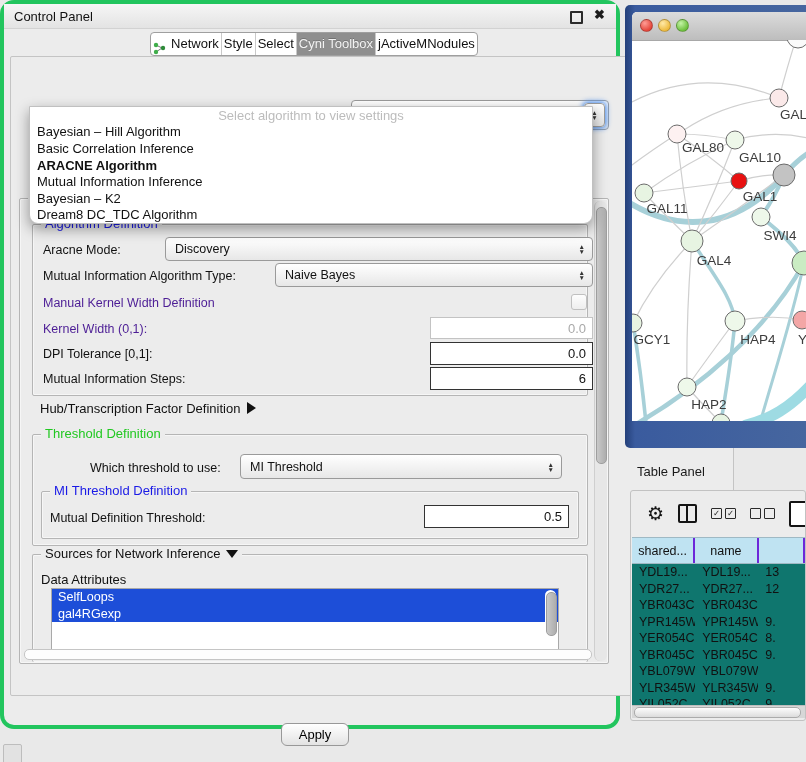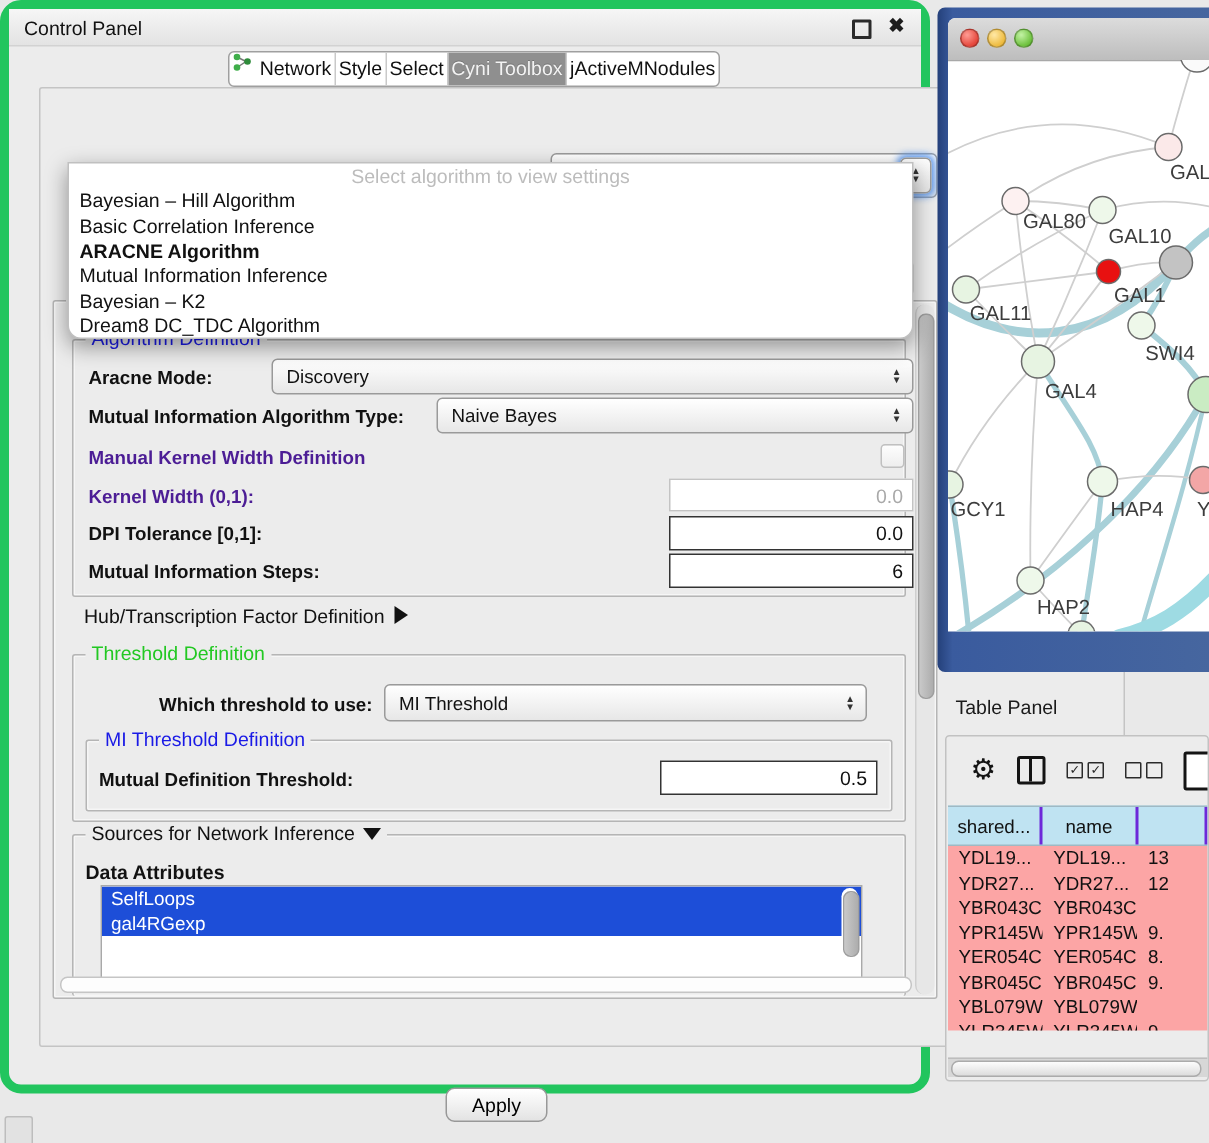--- a/index.html
+++ b/index.html
@@ -2,38 +2,38 @@
 <html><head>
 <meta charset="utf-8">
 <style>
   html,body{margin:0;padding:0}
   body{width:806px;height:762px;background:#e9e9e9;overflow:hidden;position:relative;
        font-family:"Liberation Sans",sans-serif;-webkit-font-smoothing:antialiased;color:#111}
   .abs{position:absolute}
 
   
   #control-panel{left:0;top:8;width:620px;height:729px;background:#ececec;
-    border:6px solid #22c55e;border-radius:14px;box-sizing:border-box}
+    border:4px solid #22c55e;border-radius:14px;box-sizing:border-box}
   #cp-titlebar{position:absolute;left:0;top:0;right:0;height:24px;
     background:linear-gradient(#f6f6f6,#e3e3e3);border-bottom:1px solid #d2d2d2;
     display:flex;align-items:center;padding-left:10px;font-size:13px}
   #cp-float{position:absolute;right:33px;top:7px;width:9px;height:9px;border:2px solid #2a2a2a;border-radius:1px}
   #cp-close{position:absolute;right:11px;top:3px;font-size:13px;font-weight:bold;color:#1c1c1c}
 
   
   .seg{display:inline-flex;border:1px solid #9f9f9f;border-radius:4px;overflow:hidden;
     background:#fff;height:22px;font-size:13px}
   .seg .it{padding:0 2px;line-height:22px;color:#101010;border-right:1px solid #c9c9c9;
-    display:flex;align-items:flex-start;gap:5px;white-space:nowrap}
+    display:flex;align-items:flex-end;gap:5px;white-space:nowrap}
   .seg .it:last-child{border-right:none}
   .seg .it.sel{background:#8f8f8f;color:#f3f3f3;text-shadow:0 -1px 0 rgba(0,0,0,.2)}
   #top-tabs{left:0;top:28px;width:620px;text-align:center}
   #bottom-tabs{left:0;top:698px;width:620px;text-align:center}
 
-  #content-box{left:20px;top:52px;width:724px;height:640px;border:1px solid #c4c4c4;
+  #content-box{left:6px;top:52px;width:724px;height:640px;border:1px solid #c4c4c4;
     border-radius:2px;background:#ececec;box-sizing:border-box}
 
   
   .combo{position:absolute;background:linear-gradient(#ffffff,#e7e7e7);border:1px solid #9a9a9a;
     border-radius:4px;font-size:12.5px;display:flex;align-items:center;
     padding:0 24px 0 9px;color:#111;box-sizing:border-box}
   .combo .spin{position:absolute;right:7px;top:50%;transform:translateY(-50%);
     display:flex;flex-direction:column;align-items:center;font-size:6.5px;line-height:5px;color:#333}
   .combo.ghost{color:#b5b5b5}
   .focus-spin{position:absolute;right:3px;top:2px;width:19px;height:22px;border-radius:4px;
@@ -50,21 +50,21 @@
   #algo-popup .row.bold{font-weight:bold}
 
   
   .groupbox{position:absolute;border:1px solid #b5b5b5;border-radius:2px;box-sizing:border-box;
     box-shadow:inset 0 0 0 1px rgba(255,255,255,.55)}
   .legend{position:absolute;top:-8px;left:8px;background:#ececec;padding:0 4px;
     font-size:13px;line-height:14px;white-space:nowrap}
   .legend.blue{color:#1a1ae6}
   .legend.green{color:#22c822}
 
-  .lbl{position:absolute;font-size:12.5px;font-weight:bold;color:#111;white-space:nowrap}
+  .lbl{position:absolute;font-size:12.5px;font-weight:normal;color:#111;white-space:nowrap}
   .lbl.dis{color:#4c1d95}
   .field{position:absolute;background:#fff;border:1px solid #333;font-size:13px;
     box-sizing:border-box;display:flex;align-items:center;justify-content:flex-end;padding:0 6px}
   .field.disabled{border:1px solid #c3c3c3;color:#a9a9a9}
   .checkbox{position:absolute;width:14px;height:14px;border:1px solid #c0c0c0;border-radius:3px;
     background:linear-gradient(#fdfdfd,#eee)}
 
   
   .vsb-track{position:absolute;width:12px;background:#e7e7e7;border-left:1px solid #cfcfcf;border-radius:6px}
   .vsb-thumb{position:absolute;left:1px;width:9px;background:linear-gradient(90deg,#c9c9c9,#adadad);
@@ -108,21 +108,21 @@
     background:linear-gradient(90deg,transparent 6px,#141414 6px,#141414 8px,transparent 8px)}
   .cb-pair{display:flex;gap:3px}
   .cb{width:9px;height:9px;border:1.4px solid #2a2a2a;font-size:8.5px;line-height:8px;
     text-align:center;color:#2a2a2a;border-radius:1px}
   #file-ico{position:absolute;left:158px;top:10px;width:18px;height:22px;border:2px solid #141414;
     border-radius:2px;background:#fff}
   #tp-table{position:absolute;left:1px;top:46px;right:0;font-size:12.5px}
   #tp-head{display:flex;background:#bfe3f2;border-top:1px solid #9fb9c4;border-bottom:1px solid #9fb9c4;height:25px}
   #tp-head .hc{box-sizing:border-box;border-right:2px solid #6d28d9;display:flex;
     align-items:center;justify-content:center;overflow:hidden;white-space:nowrap}
-  #tp-body{height:123px;overflow:hidden;background:#fca5a5}
+  #tp-body{height:141px;overflow:hidden;background:#0f766e}
   #tp-body .tr{display:flex;height:16.5px;line-height:16.5px}
   #tp-body .td{box-sizing:border-box;padding-left:7px;overflow:hidden;white-space:nowrap}
   #tp-hsb{position:absolute;left:1px;right:0;top:214px;height:12px;background:#d7d7d7;
     border-top:1px solid #bdbdbd}
   #tp-hsb .thumb{position:absolute;left:2px;right:4px;top:1px;height:9px;background:linear-gradient(#fdfdfd,#dcdcdc);
     border:1px solid #ababab;border-radius:5px}
 
   #bl-chip{left:3px;top:744px;width:17px;height:18px;background:#e2e2e2;
     border:1px solid #bdbdbd;border-radius:2px}
 </style>

